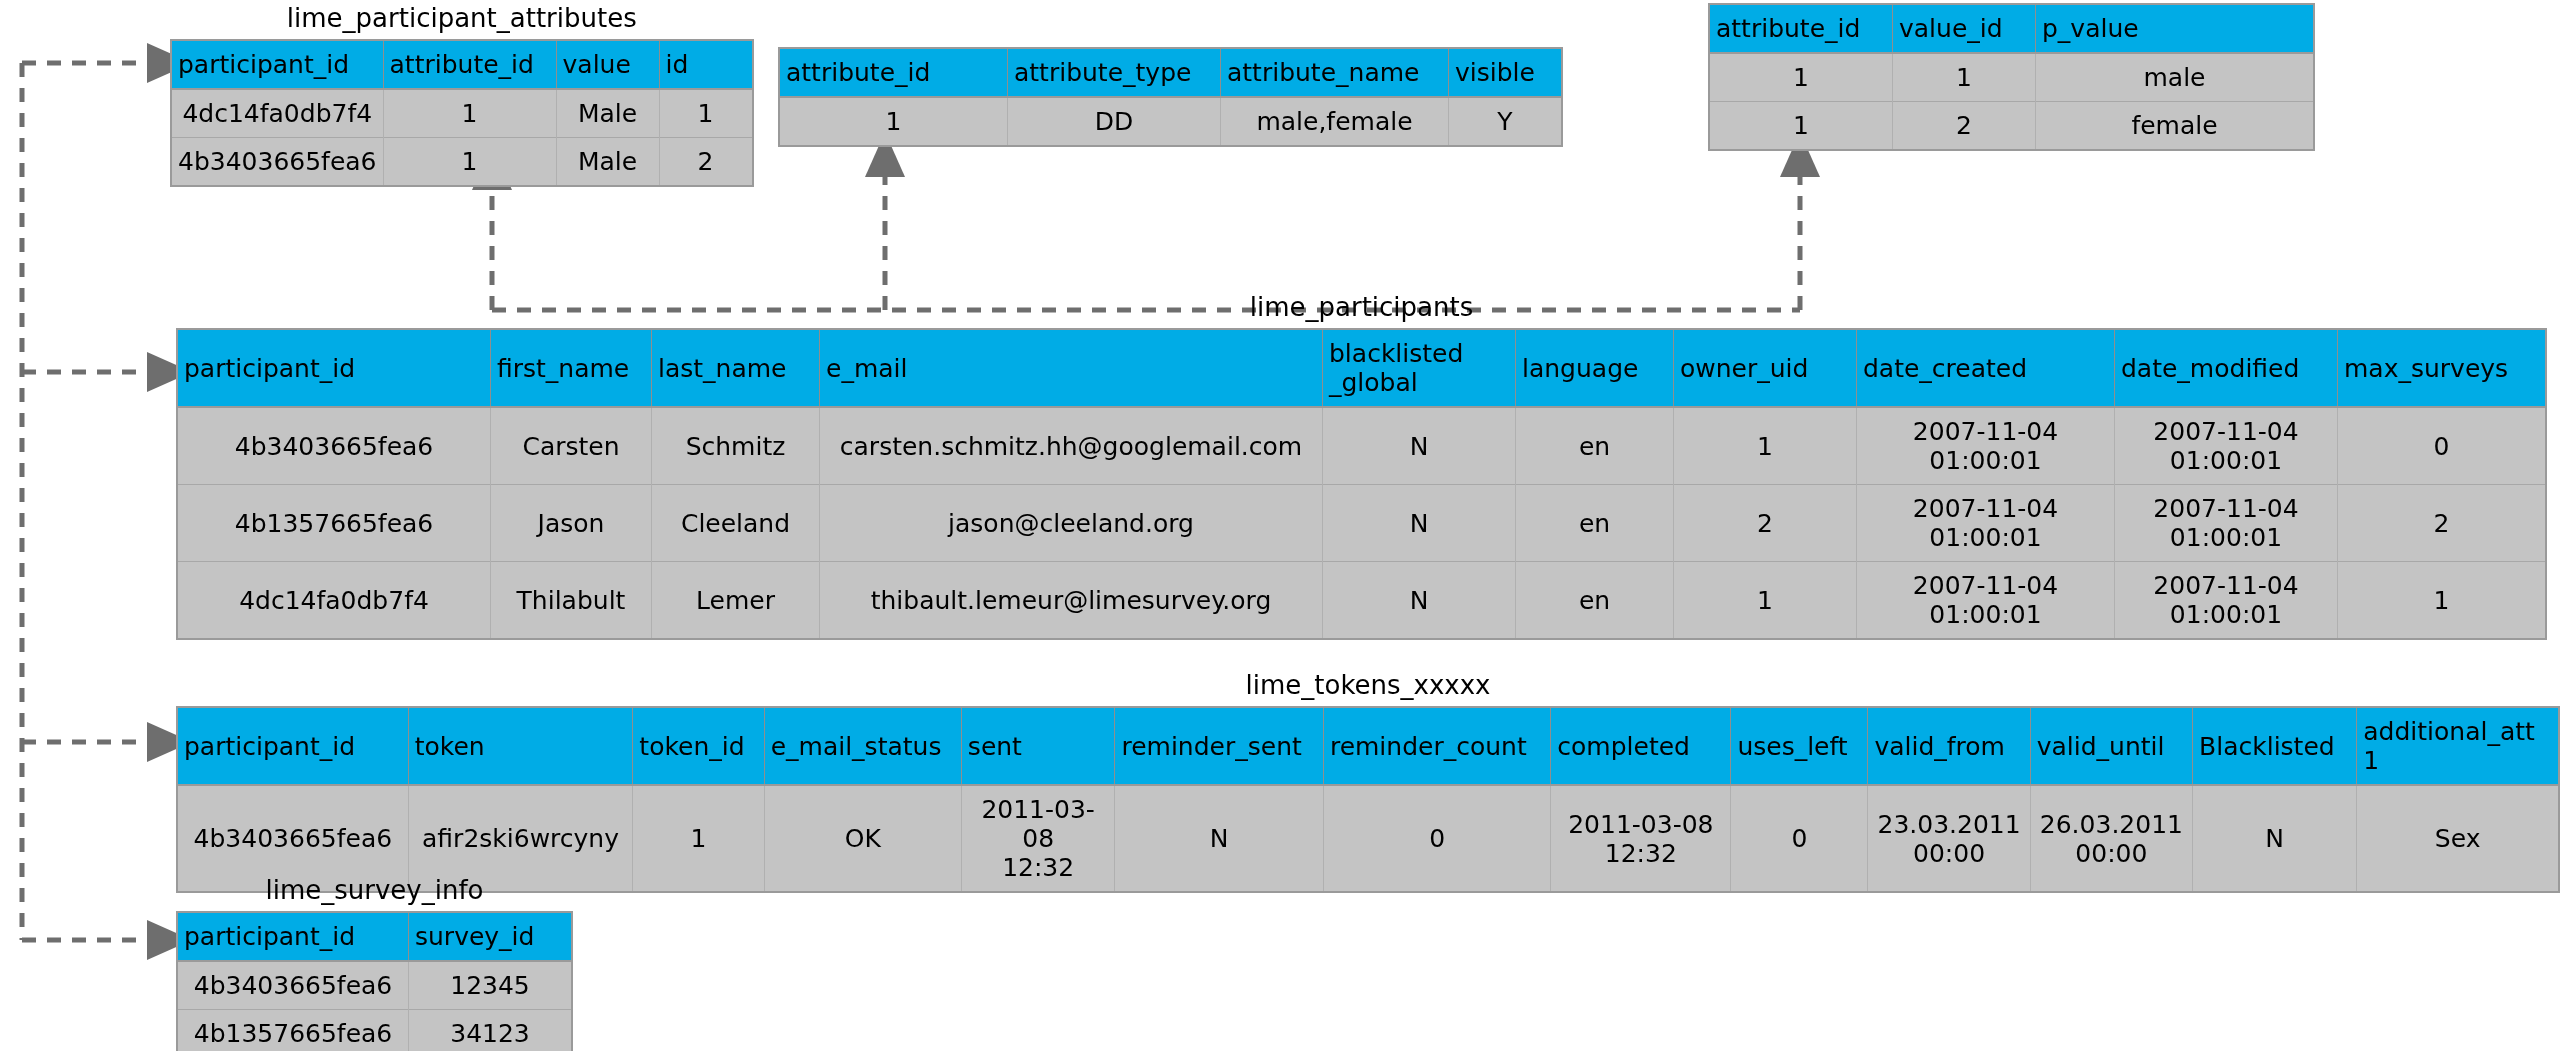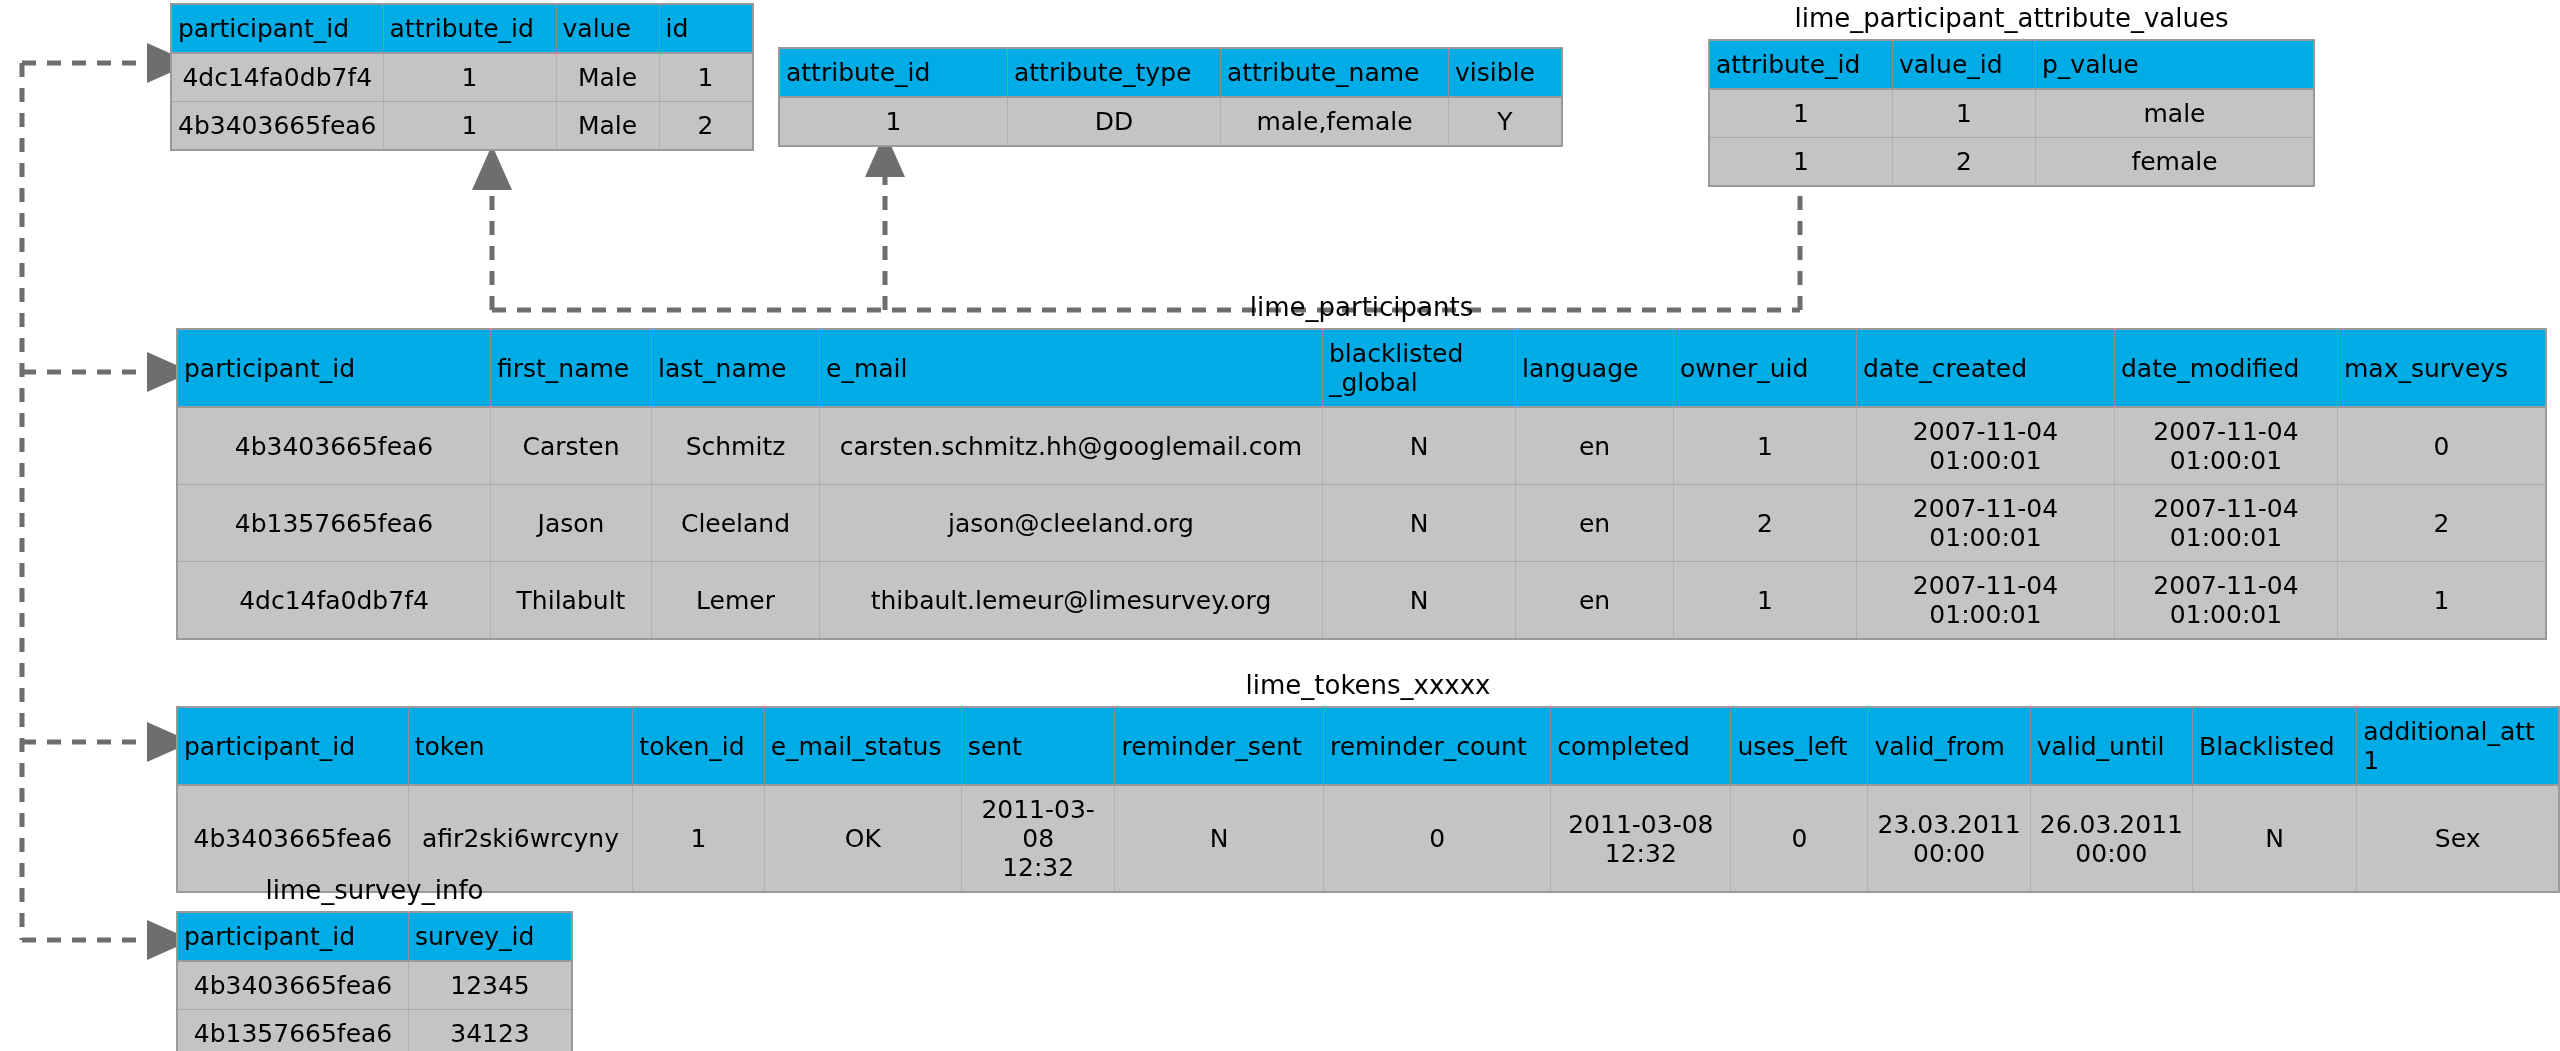--- a/index.html
+++ b/index.html
@@ -106,20 +106,21 @@
 
     <g stroke="#6e6e6e" stroke-width="5" fill="none" stroke-dasharray="14,11">
       <path d="M492,310 L1800,310"></path>
       <path d="M492,310 L492,185" marker-end="url(#arrowU)"></path>
       <path d="M885,310 L885,172" marker-end="url(#arrowU)"></path>
       <path d="M1800,310 L1800,172" marker-end="url(#arrowU)"></path>
     </g>
   </svg>
 
   <div class="tbl-block" style="left:170px; top:3px;">
+    <div class="tbl-title">lime_participant_attributes</div>
     <table class="db">
       <thead>
         <tr>
           <th style="width:190px">participant_id</th>
           <th style="width:160px">attribute_id</th>
           <th style="width:90px">value</th>
           <th style="width:80px">id</th>
         </tr>
       </thead>
       <tbody>
@@ -154,21 +155,20 @@
           <td>1</td>
           <td>DD</td>
           <td>male,female</td>
           <td>Y</td>
         </tr>
       </tbody>
     </table>
   </div>
 
   <div class="tbl-block" style="left:1708px; top:3px;">
-    <div class="tbl-title">lime_participant_attribute_values</div>
     <table class="db">
       <thead>
         <tr>
           <th style="width:170px">attribute_id</th>
           <th style="width:130px">value_id</th>
           <th style="width:265px">p_value</th>
         </tr>
       </thead>
       <tbody>
         <tr>

